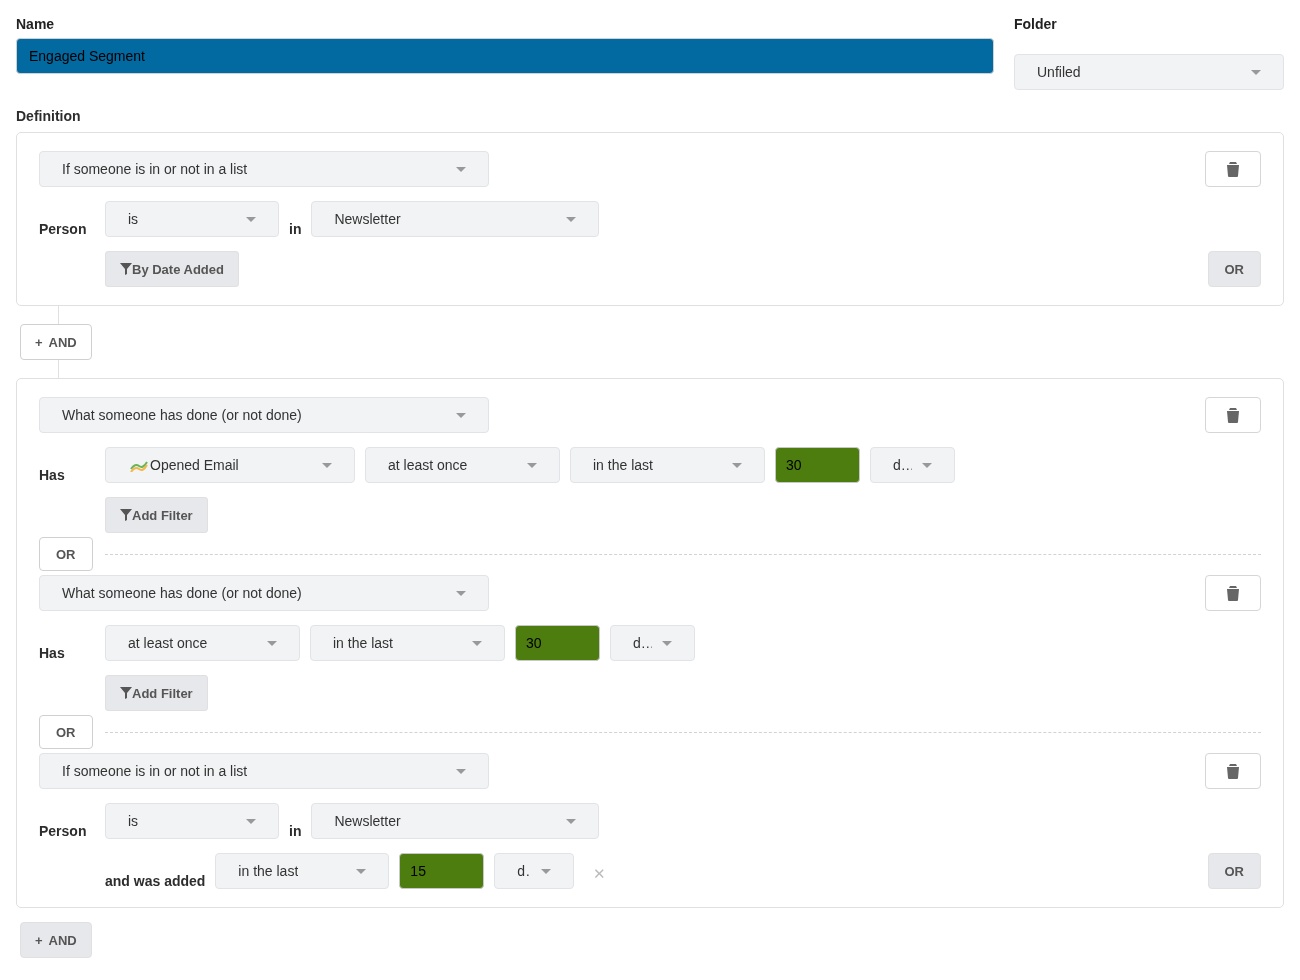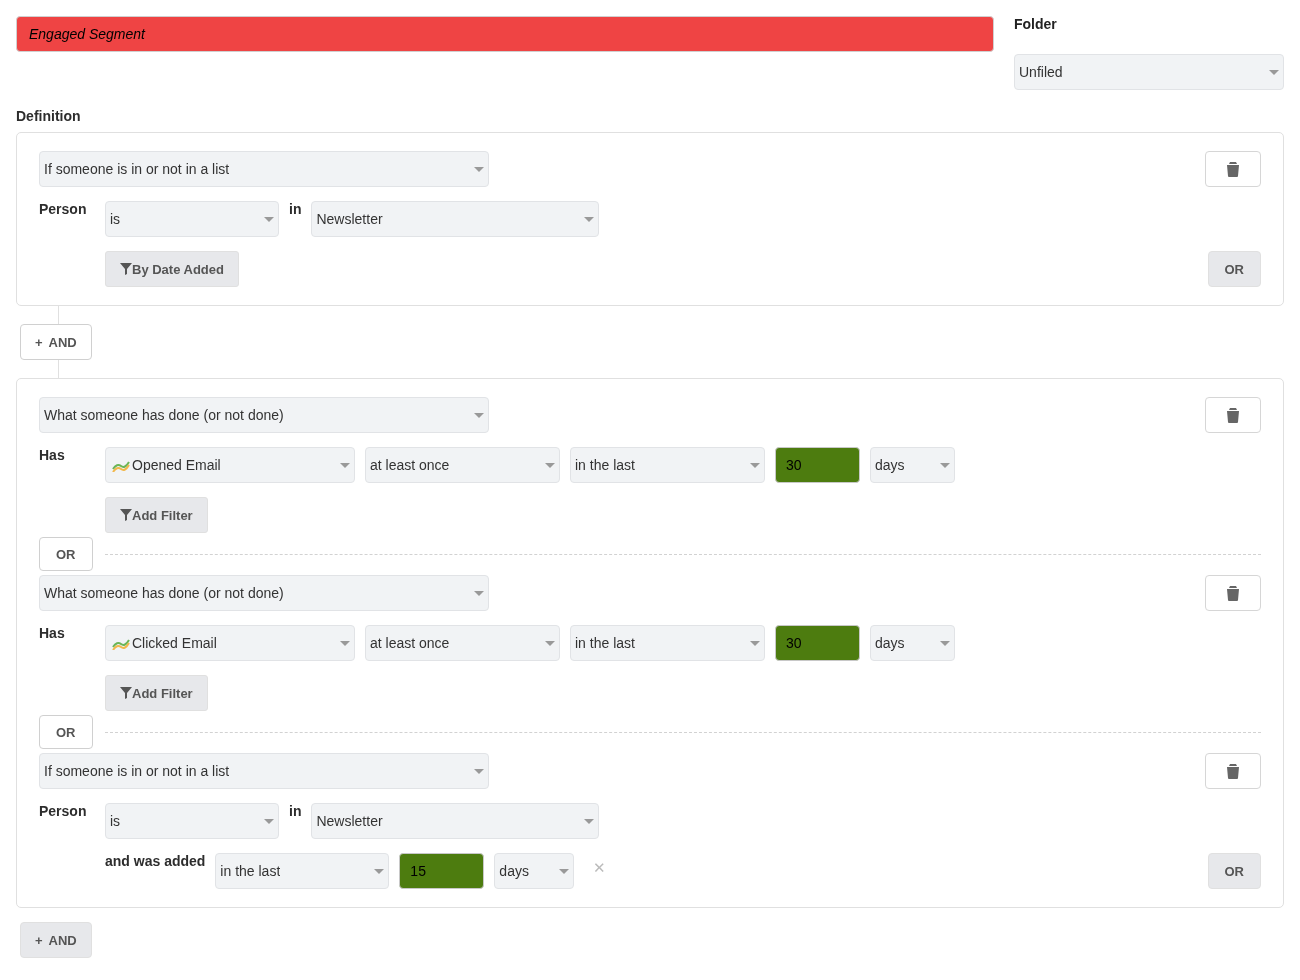--- a/index.html
+++ b/index.html
@@ -15,32 +15,31 @@
   .field-group.name { flex: 1; }
   .field-group.folder { width: 270px; gap: 22px; }
   .label { font-weight: 600; font-size: 14px; color: #222; }
   .text-input {
     width: 100%;
     height: 36px;
     border: 1px solid #d0d0d0;
     border-radius: 4px;
     padding: 0 12px;
     font-size: 14px;
-    background: #ef4444;
-    font-style: italic;
+    background: #0369a1;
   }
   .select {
     display: flex;
     align-items: center;
     justify-content: space-between;
     height: 36px;
     background: #f1f3f5;
     border: 1px solid #e1e3e6;
     border-radius: 4px;
-    padding: 0 4px;
+    padding: 0 22px;
     font-size: 14px;
     color: #333;
     cursor: pointer;
     gap: 10px;
   }
   .select .text { white-space: nowrap; overflow: hidden; text-overflow: ellipsis; }
   .caret {
     width: 0; height: 0;
     border-left: 5px solid transparent;
     border-right: 5px solid transparent;
@@ -60,21 +59,21 @@
   .select.condition-type { width: 450px; }
   .icon-btn {
     width: 56px; height: 36px;
     border: 1px solid #d6d6d6;
     background: #fff;
     border-radius: 4px;
     display: flex; align-items: center; justify-content: center;
     cursor: pointer;
     color: #555;
   }
-  .row { display: flex; align-items: flex-start; gap: 10px; flex-wrap: wrap; }
+  .row { display: flex; align-items: flex-end; gap: 10px; flex-wrap: wrap; }
   .row-label { font-weight: 600; width: 56px; }
   .select.sm { width: 174px; gap: 17px; }
   .select.md { width: 288px; }
   .select.freq { width: 195px; }
   .select.time { width: 195px; }
   .select.unit { width: 85px; }
   .select.unit-sm { width: 80px; }
   .num-input {
     width: 85px; height: 36px;
     border: 1px solid #c8c8c8;
@@ -169,20 +168,21 @@
     display: inline-flex; align-items: center;
     cursor: pointer;
     font-size: 13px;
   }
 </style>
 </head>
 <body>
 
 <div class="top-row">
   <div class="field-group name">
+    <span class="label">Name</span>
     <input class="text-input" type="text" value="Engaged Segment" style="">
   </div>
   <div class="field-group folder">
     <span class="label">Folder</span>
     <div class="select">
       <span class="text">Unfiled</span>
       <span class="caret"></span>
     </div>
   </div>
 </div>
@@ -302,32 +302,20 @@
           <span class="caret"></span>
         </div>
         <button class="icon-btn">
           <svg class="trash-svg" viewBox="0 0 14 16">
               <path fill="#666" d="M1 4h12l-1 11a1 1 0 0 1-1 1H3a1 1 0 0 1-1-1L1 4zm3-3h6l1 2H3l1-2z"></path>
             </svg>
         </button>
       </div>
       <div class="row">
         <span class="row-label">Has</span>
-        <div class="select event">
-          <span class="text">
-            <span class="event-icon">
-              <svg width="20" height="14" viewBox="0 0 20 14">
-                  <path d="M2 11 Q6 5 10 8 Q14 11 18 4" stroke="#6bb557" stroke-width="2" fill="none"></path>
-                  <path d="M2 14 Q6 8 10 11 Q14 14 18 7" stroke="#f2b84b" stroke-width="2" fill="none"></path>
-                </svg>
-            </span>
-            <span>Clicked Email</span>
-          </span>
-          <span class="caret"></span>
-        </div>
         <div class="select freq">
           <span class="text">at least once</span>
           <span class="caret"></span>
         </div>
         <div class="select time">
           <span class="text">in the last</span>
           <span class="caret"></span>
         </div>
         <input class="num-input" type="text" value="30" style="">
         <div class="select unit">

